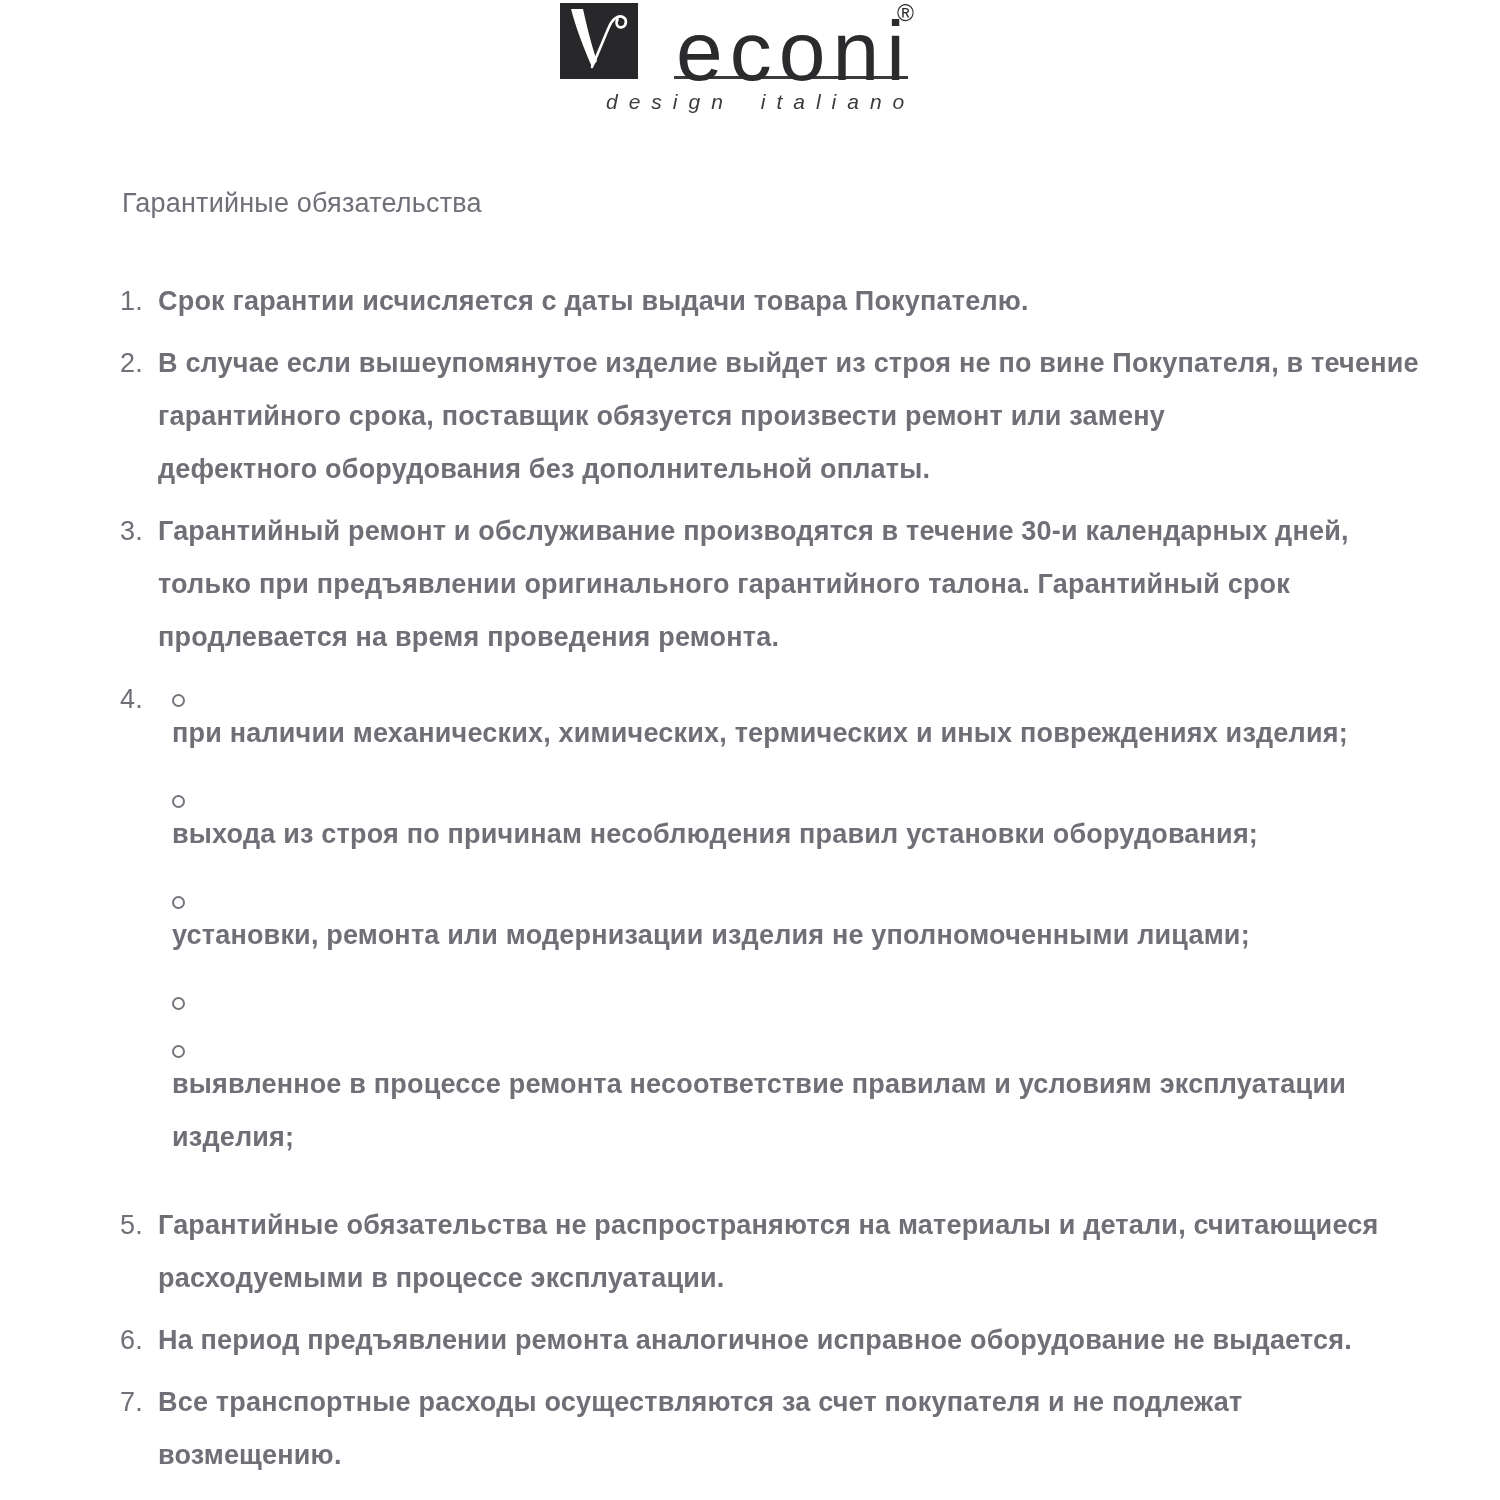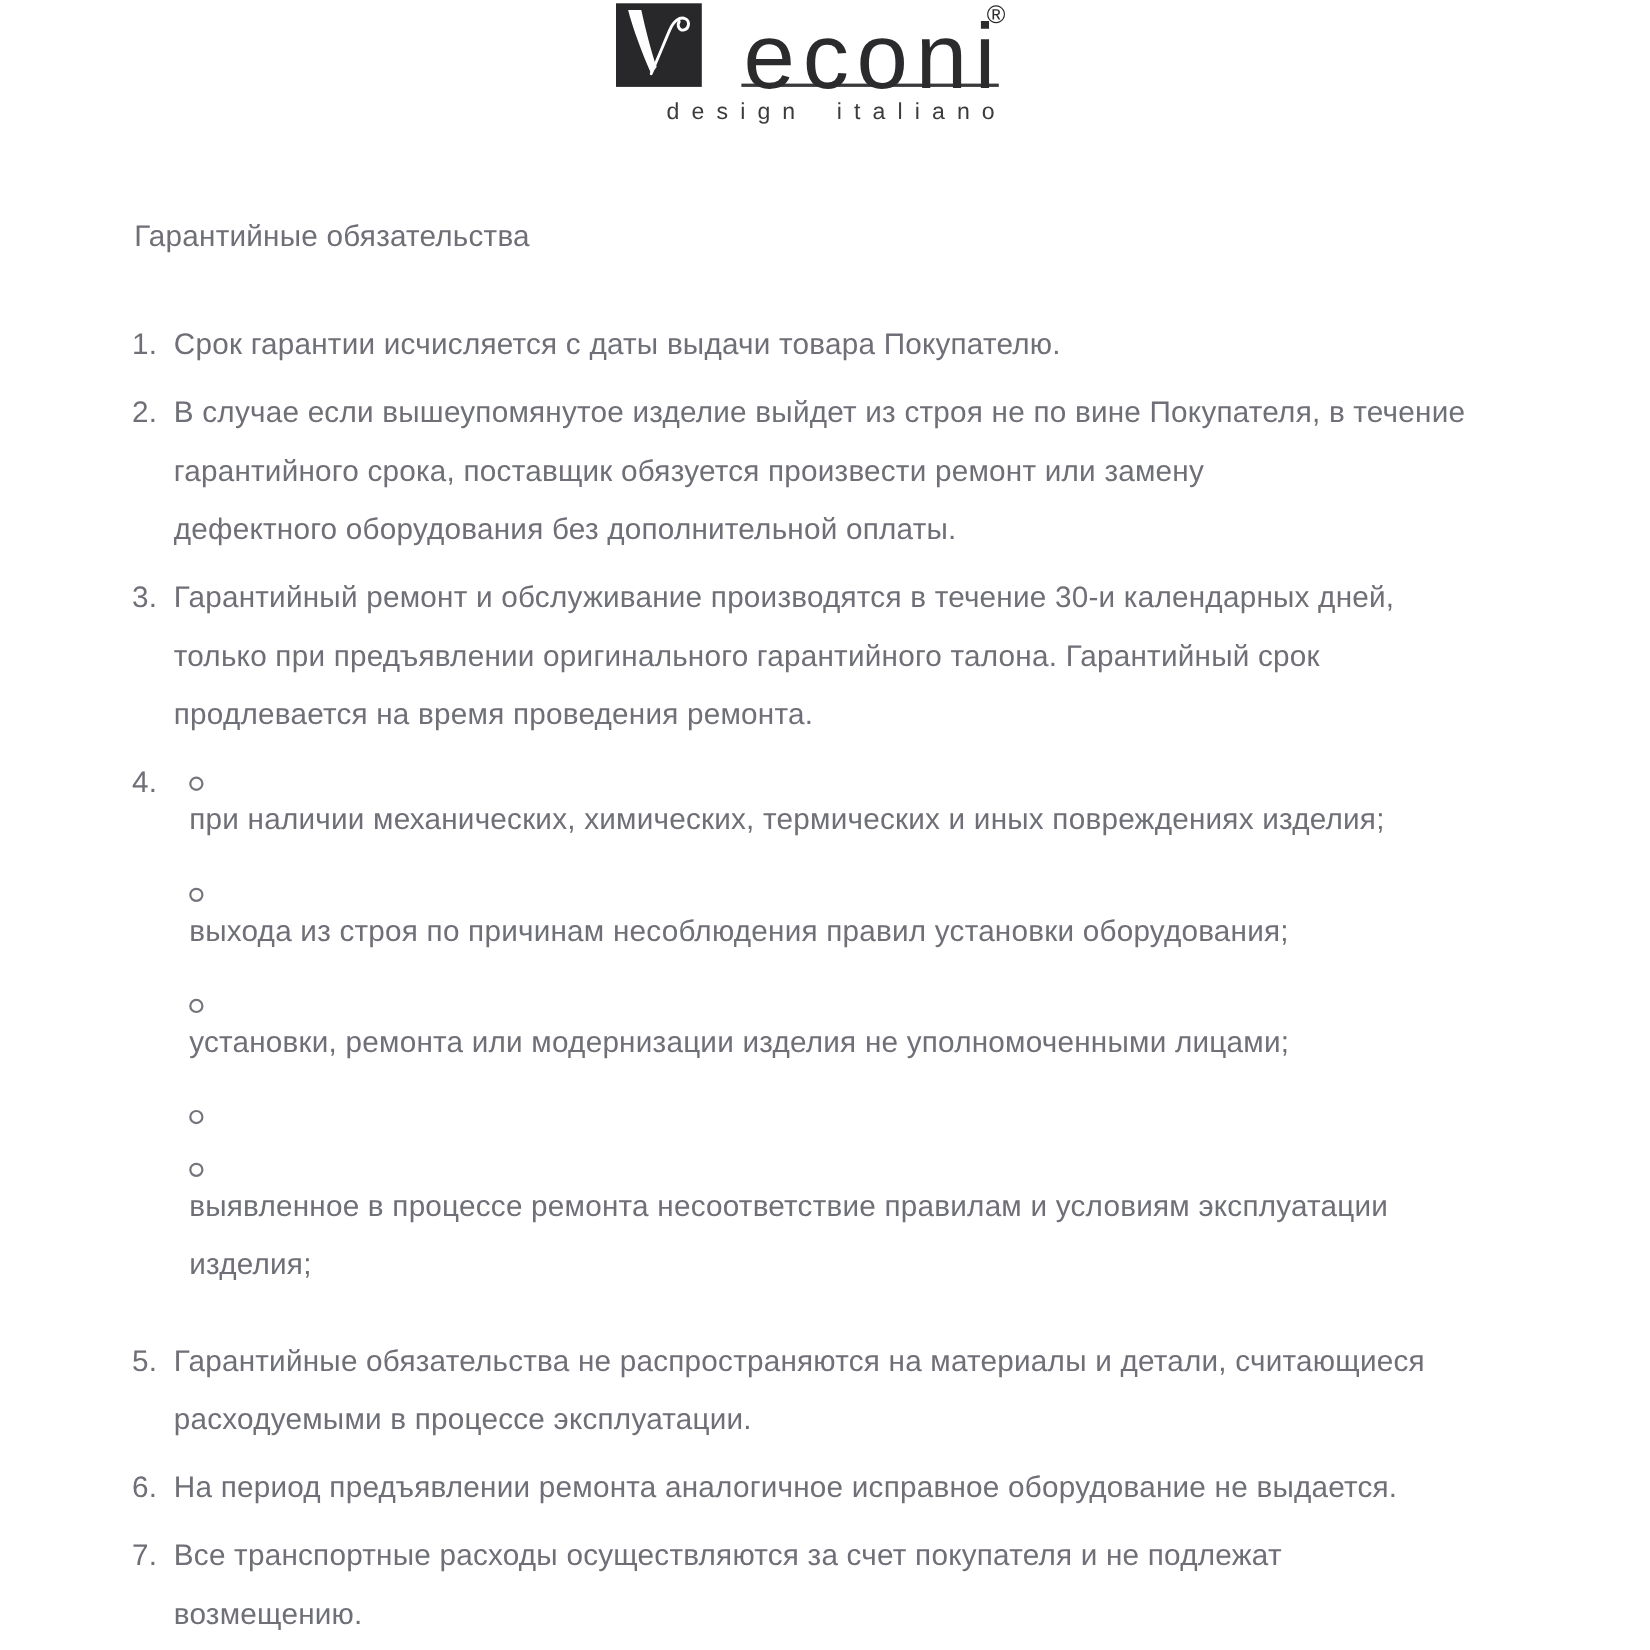--- a/index.html
+++ b/index.html
@@ -28,35 +28,35 @@
     font-size:84px; line-height:1; letter-spacing:7px;
     color:#2b2b2e;
   }
   .reg {
     position:absolute; top:0px; right:-6px;
     font-size:23px; color:#2b2b2e;
   }
   .tagline {
     margin-top:11px; margin-left:46px;
     font-size:21px; letter-spacing:11px; word-spacing:10px;
-    color:#3c3c3f; white-space:nowrap;
+    color:#3c3c3f; white-space:nowrap;font-style:italic;
   }
 
   
   .content {
     position:absolute; left:120px; top:188px; width:1310px;
     color:#6f7077; font-size:27px; letter-spacing:0.2px;
   }
   h1.doc-title {
-    font-size:27px; font-weight:400; margin:12px 0 56px 2px; color:#6f7077;
+    font-size:27px; font-weight:400; margin:0 0 56px 2px; color:#6f7077;
   }
   ol.items { list-style:none; margin:0; padding:0; }
   ol.items > li { display:flex; align-items:flex-start; margin:0 0 9px 0; }
   .num { flex:none; width:38px; line-height:53px; }
-  .txt { line-height:53px; white-space:pre-wrap; }
+  .txt { line-height:53px; white-space:pre-wrap;font-weight:bold; }
   .item-block { flex:1; }
 
   ul.subitems { list-style:none; margin:0 0 26px 0; padding:0 0 0 14px; }
   ul.subitems > li { display:flex; align-items:flex-start; margin:0 0 14px 0;flex-direction:column; }
   .circle {
     flex:none; width:9px; height:9px; border:2px solid #74757c;
     border-radius:50%; margin:21px 16px 0 0; background:transparent;
   }
 </style>
 </head>

